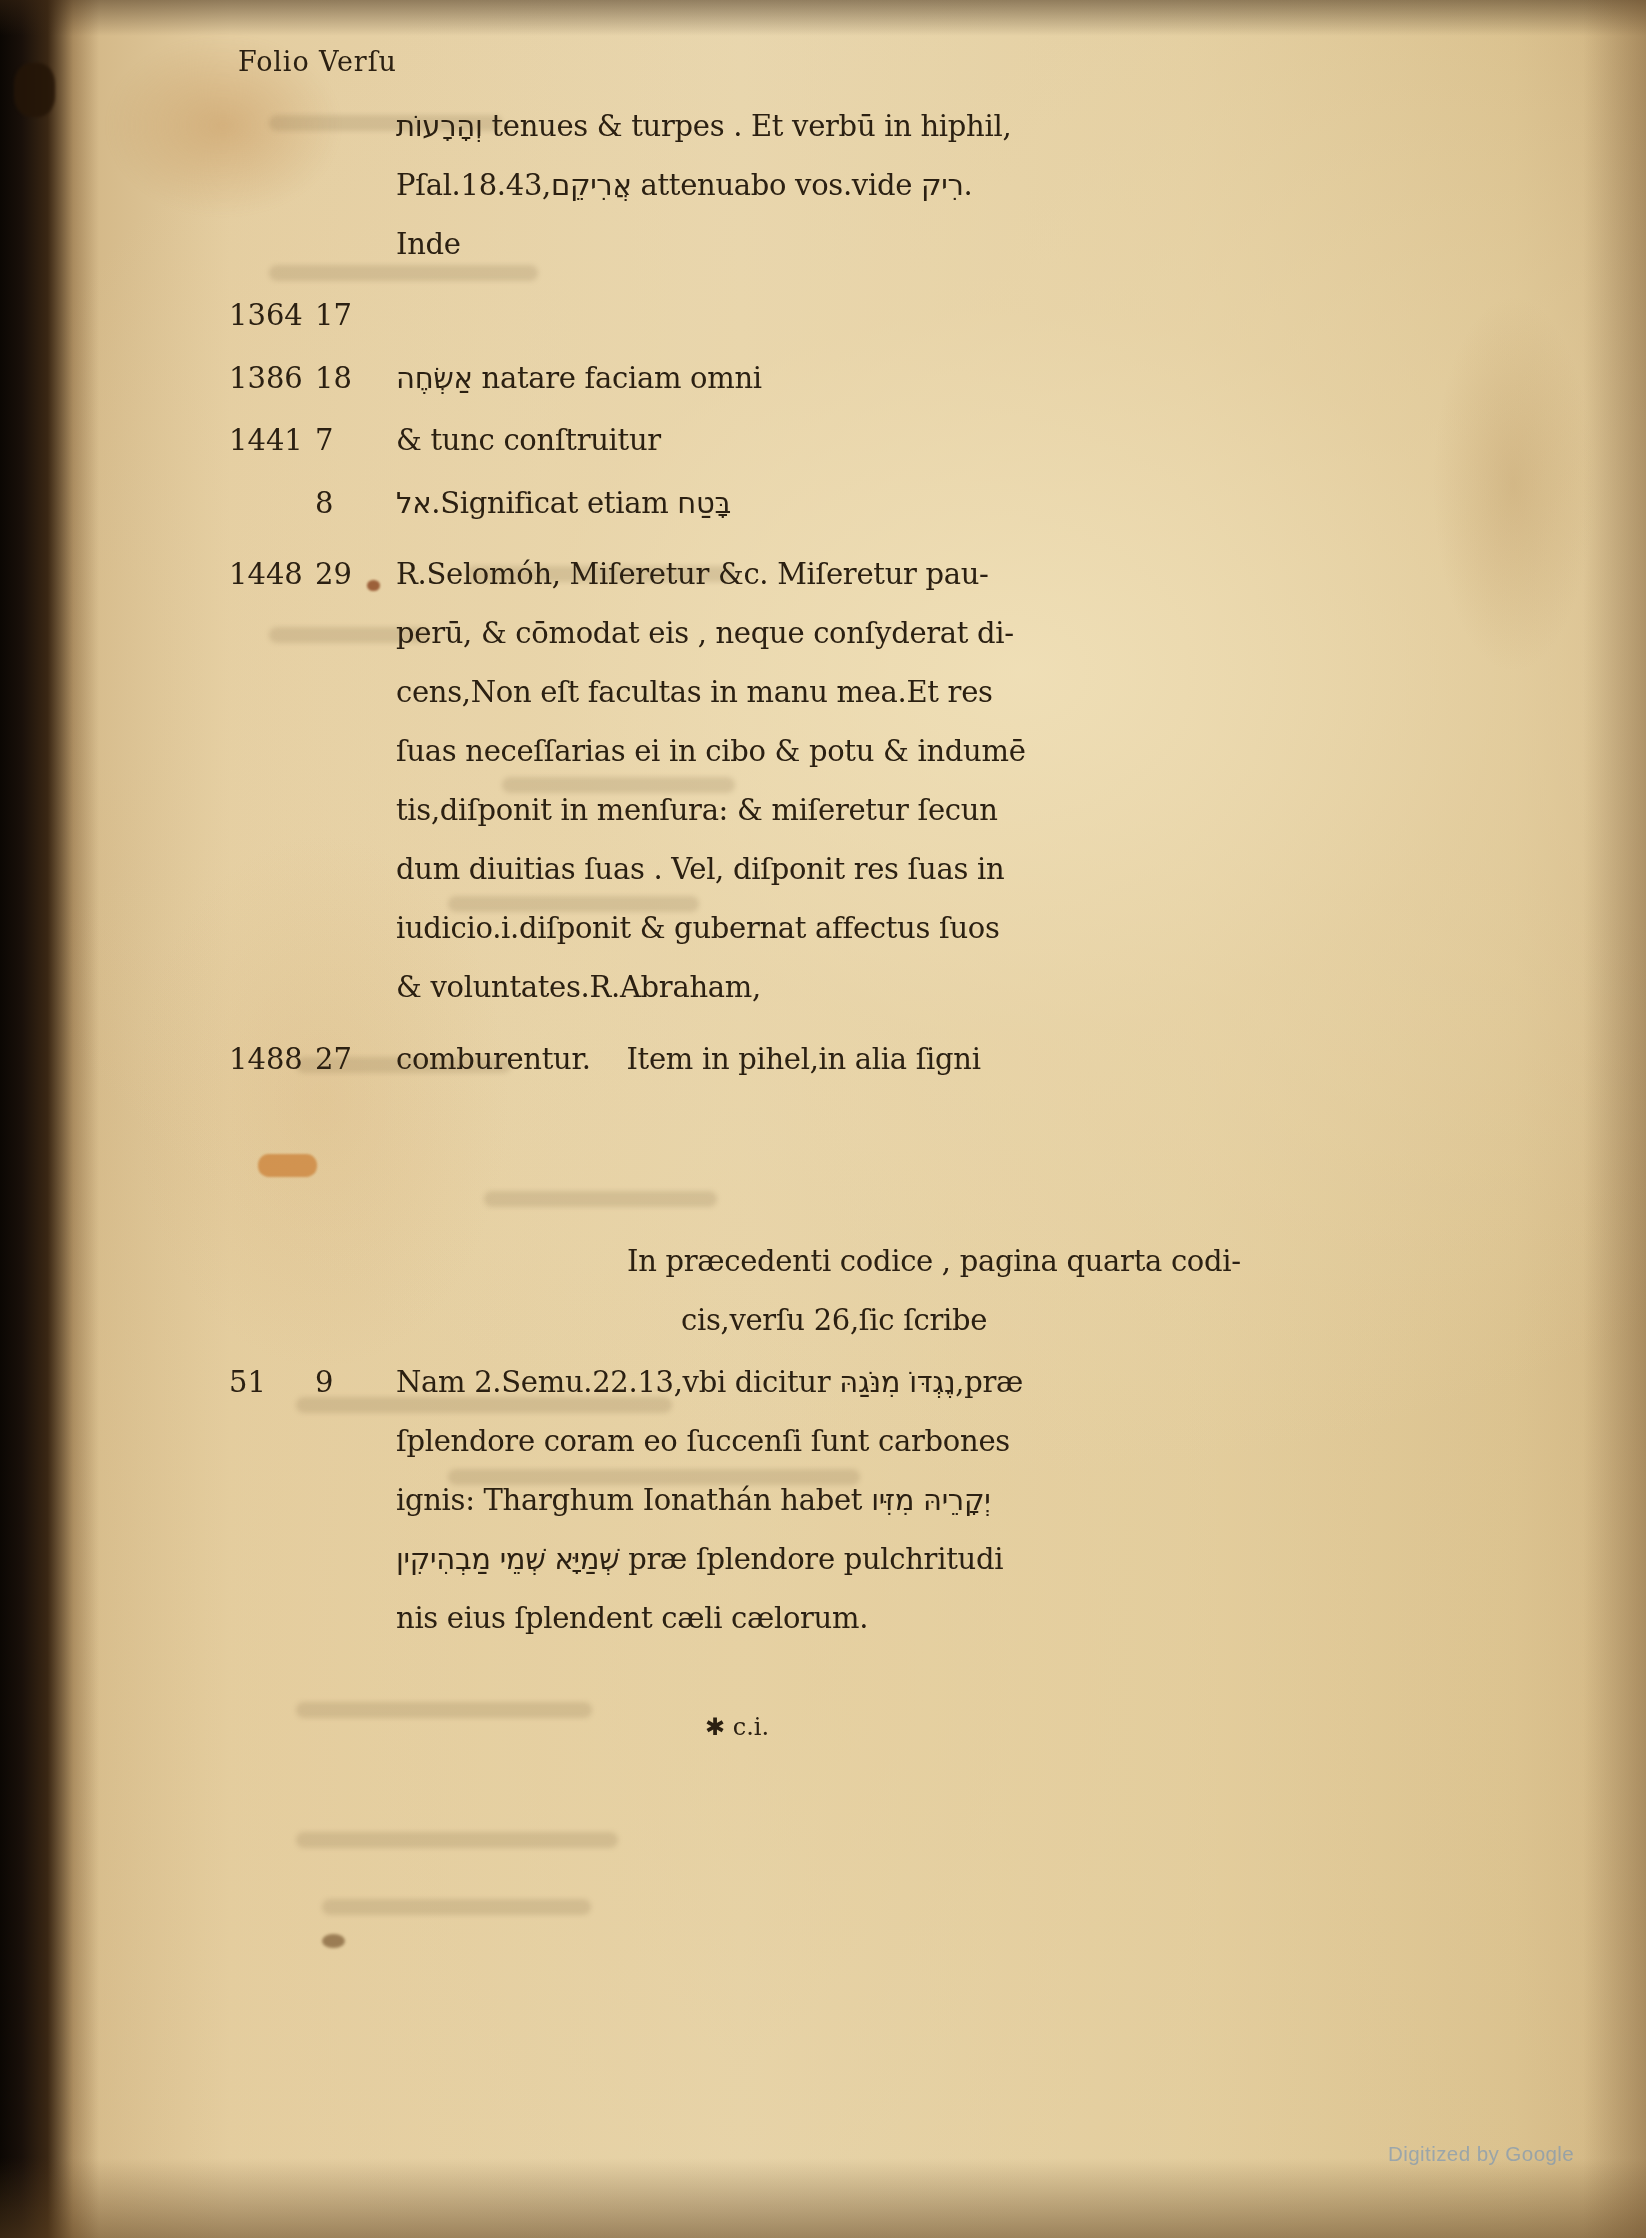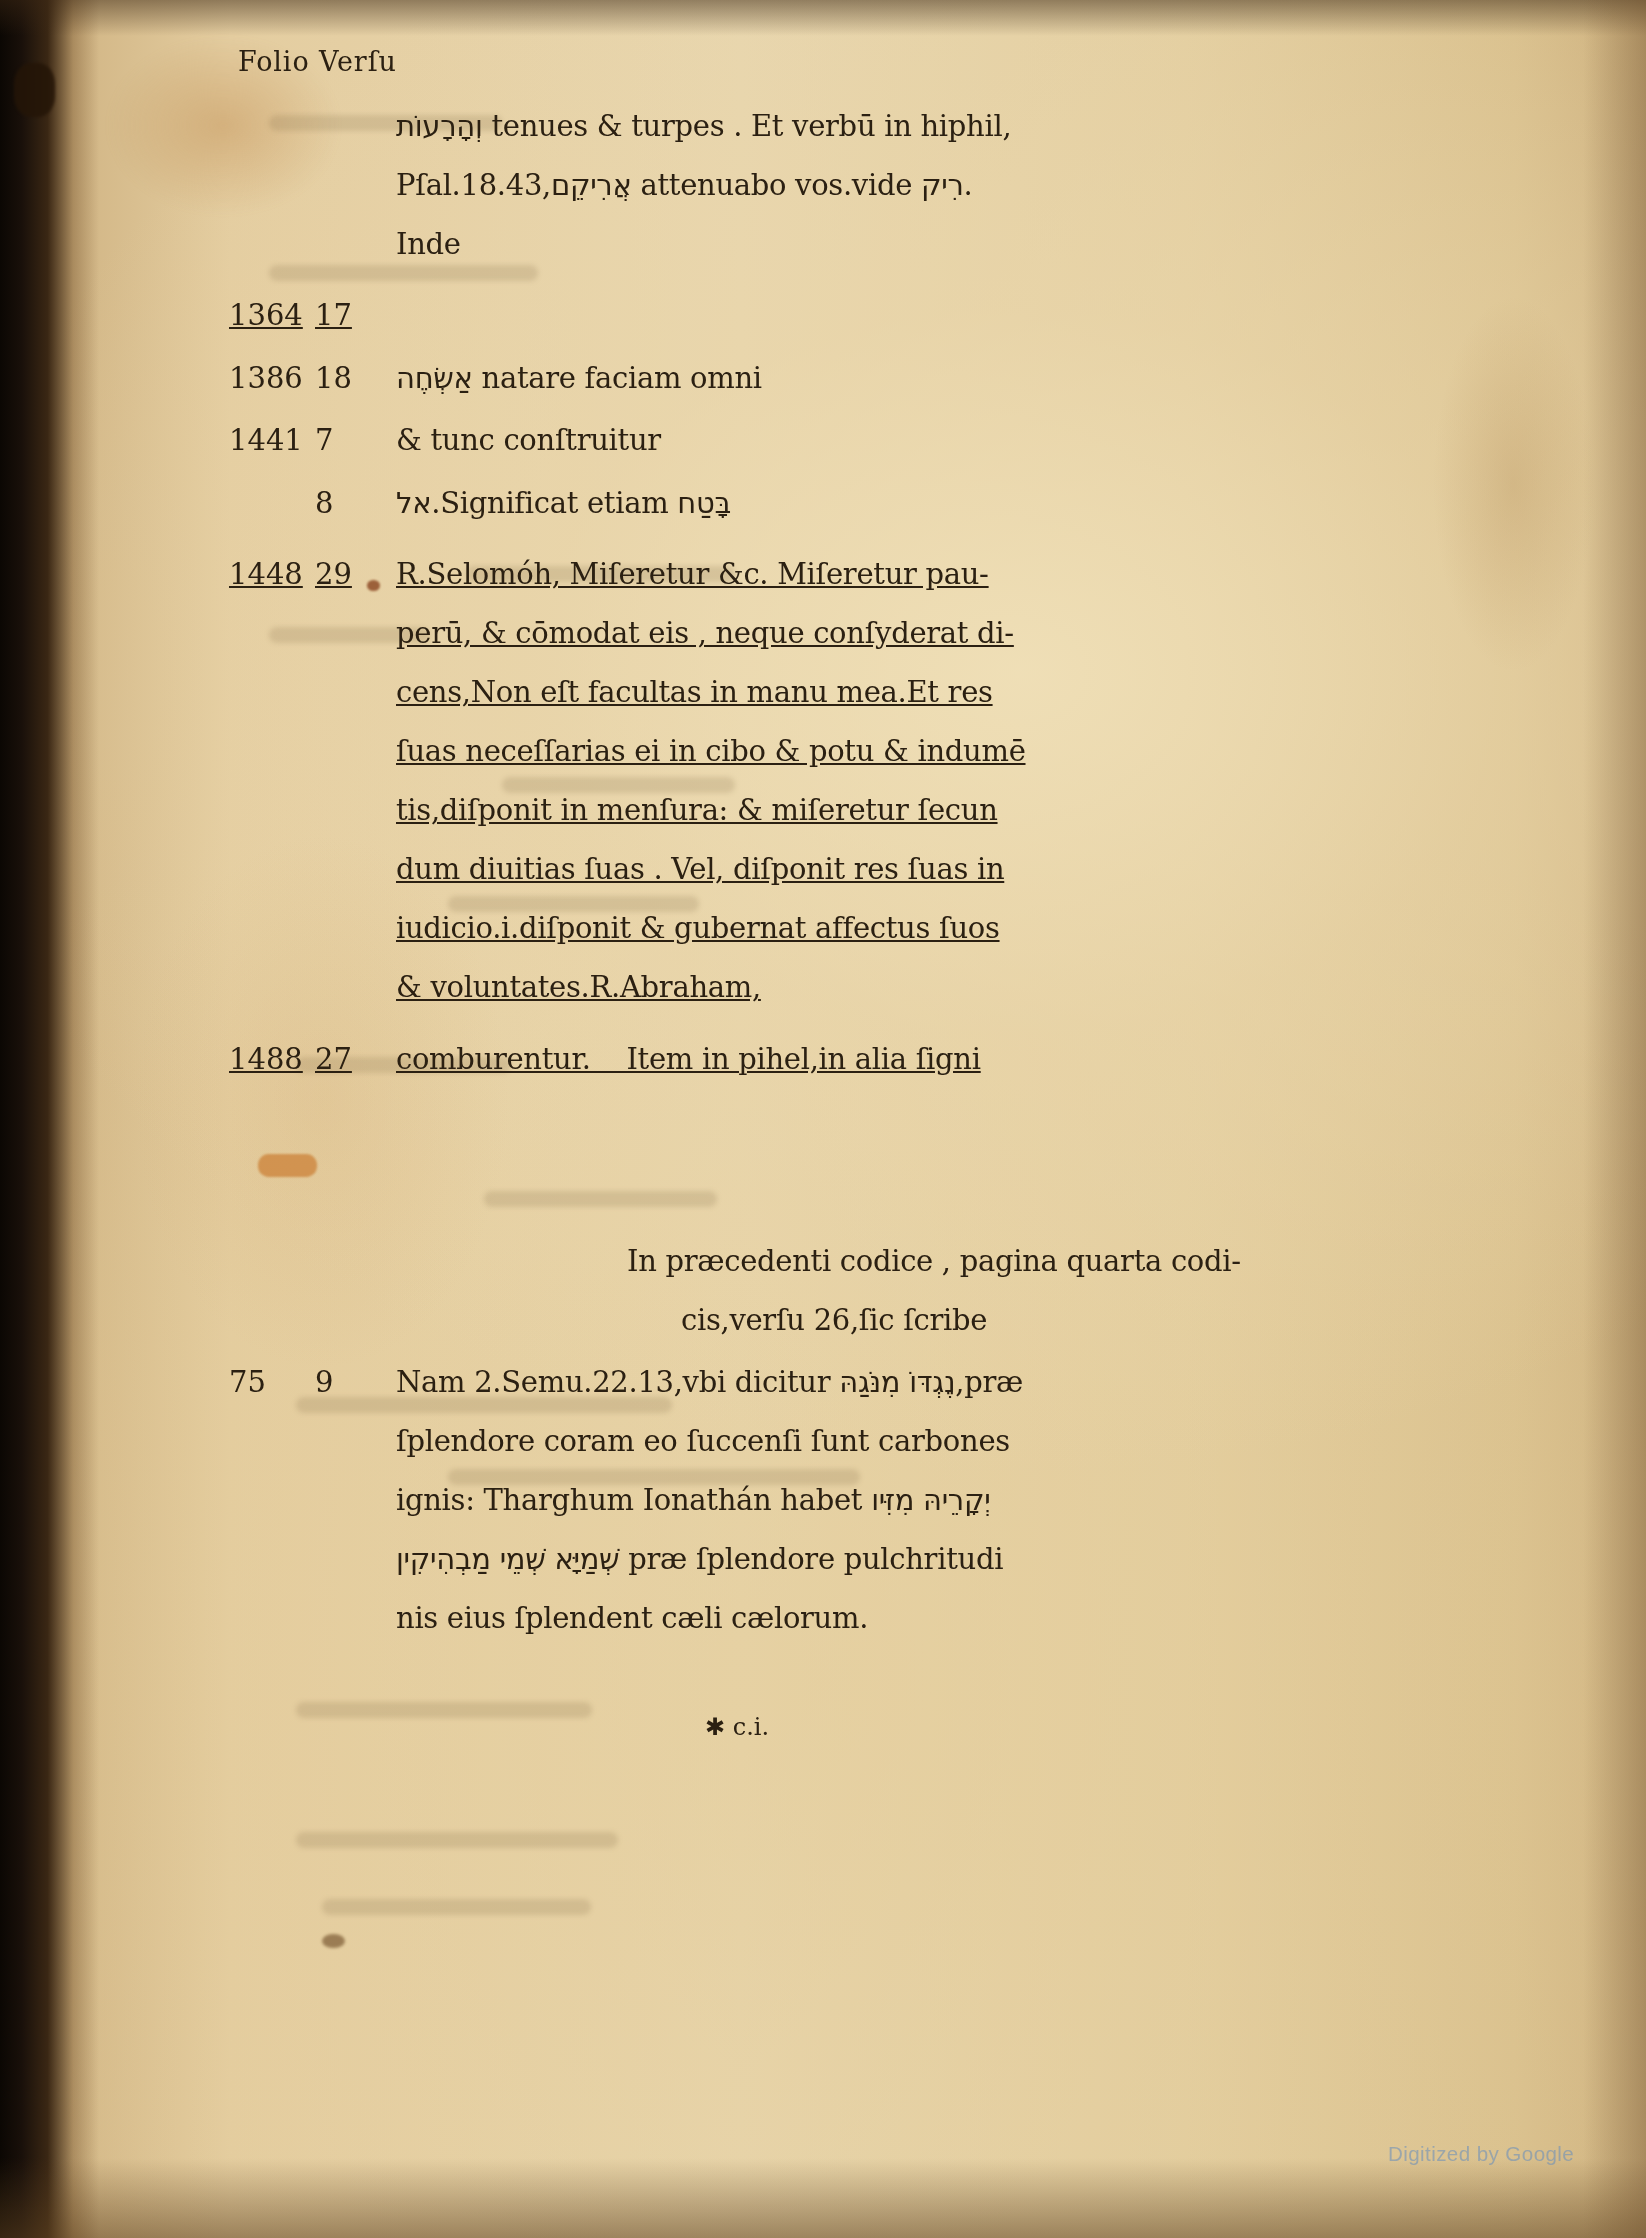--- a/index.html
+++ b/index.html
@@ -27,21 +27,21 @@
   .s4{left:14.3px;top:63px;width:41px;height:54px;background:#241507;opacity:.85;filter:blur(1.8px);border-radius:40%;}
   .s5{left:1433px;top:296px;width:161px;height:376px;background:radial-gradient(closest-side,rgba(160,115,60,.22),rgba(0,0,0,0));}
   .s6{left:322px;top:1934px;width:23px;height:14.3px;background:#6a4722;opacity:.6;filter:blur(1.8px);}
   .s7{left:134px;top:833px;width:376px;height:537px;background:radial-gradient(closest-side,rgba(205,160,100,.18),rgba(0,0,0,0));}
 
   .ghost{position:absolute;background:rgba(110,88,55,.17);filter:blur(2.7px);height:16px;border-radius:8px;pointer-events:none;}
 
   .content{position:absolute;left:229px;top:30px;width:842px;}
   .header{font-size:27px;line-height:63px;margin-left:9px;letter-spacing:0.9px;}
   .row{display:grid;grid-template-columns:86px 66px auto;margin-top:3.6px;}
-  .row.gap-sm{margin-top:12.5px;text-decoration:underline;}
+  .row.gap-sm{margin-top:12.5px;}
   .row.gap-note{margin-top:143px;}
   .folio{font-size:29px;line-height:59px;}
   .versu{font-size:29px;line-height:59px;text-align:left;}
   .text{padding-left:15px;}
   .tline{font-size:29px;line-height:59px;letter-spacing:-0.3px;white-space:pre;}
   .note-l1{margin-left:231px;}
   .note-l2{margin-left:285px;}
   .footer-mark{margin-top:57px;margin-left:476px;font-size:24px;line-height:45px;}
   .watermark{position:absolute;left:1388px;top:2142px;font-size:20.6px;color:rgba(100,140,190,.55);font-family:"Liberation Sans",sans-serif;letter-spacing:0.4px;}
 </style>
@@ -138,21 +138,21 @@
         </div>
         <div class="row gap-note">
           <div class="folio"></div>
           <div class="versu"></div>
           <div class="text">
             <div class="tline note-l1" dir="ltr">In præcedenti codice , pagina quarta codi-</div>
             <div class="tline note-l2" dir="ltr">cis,verſu 26,ſic ſcribe</div>
           </div>
         </div>
         <div class="row">
-          <div class="folio">75</div>
+          <div class="folio">51</div>
           <div class="versu">9</div>
           <div class="text">
             <div class="tline" dir="ltr">Nam 2.Semu.22.13,vbi dicitur מִנֹּגַהּ‎ נֶגְדּוֹ‎,præ</div>
             <div class="tline" dir="ltr">ſplendore coram eo ſuccenſi ſunt carbones</div>
             <div class="tline" dir="ltr">ignis: Tharghum Ionathán habet מִזִּיו‎ יְקָרֵיהּ‎</div>
             <div class="tline" dir="ltr">מַבְהִיקִין‎ שְׁמֵי‎ שְׁמַיָּא‎ præ ſplendore pulchritudi</div>
             <div class="tline" dir="ltr">nis eius ſplendent cæli cælorum.</div>
           </div>
         </div>
       </div>

